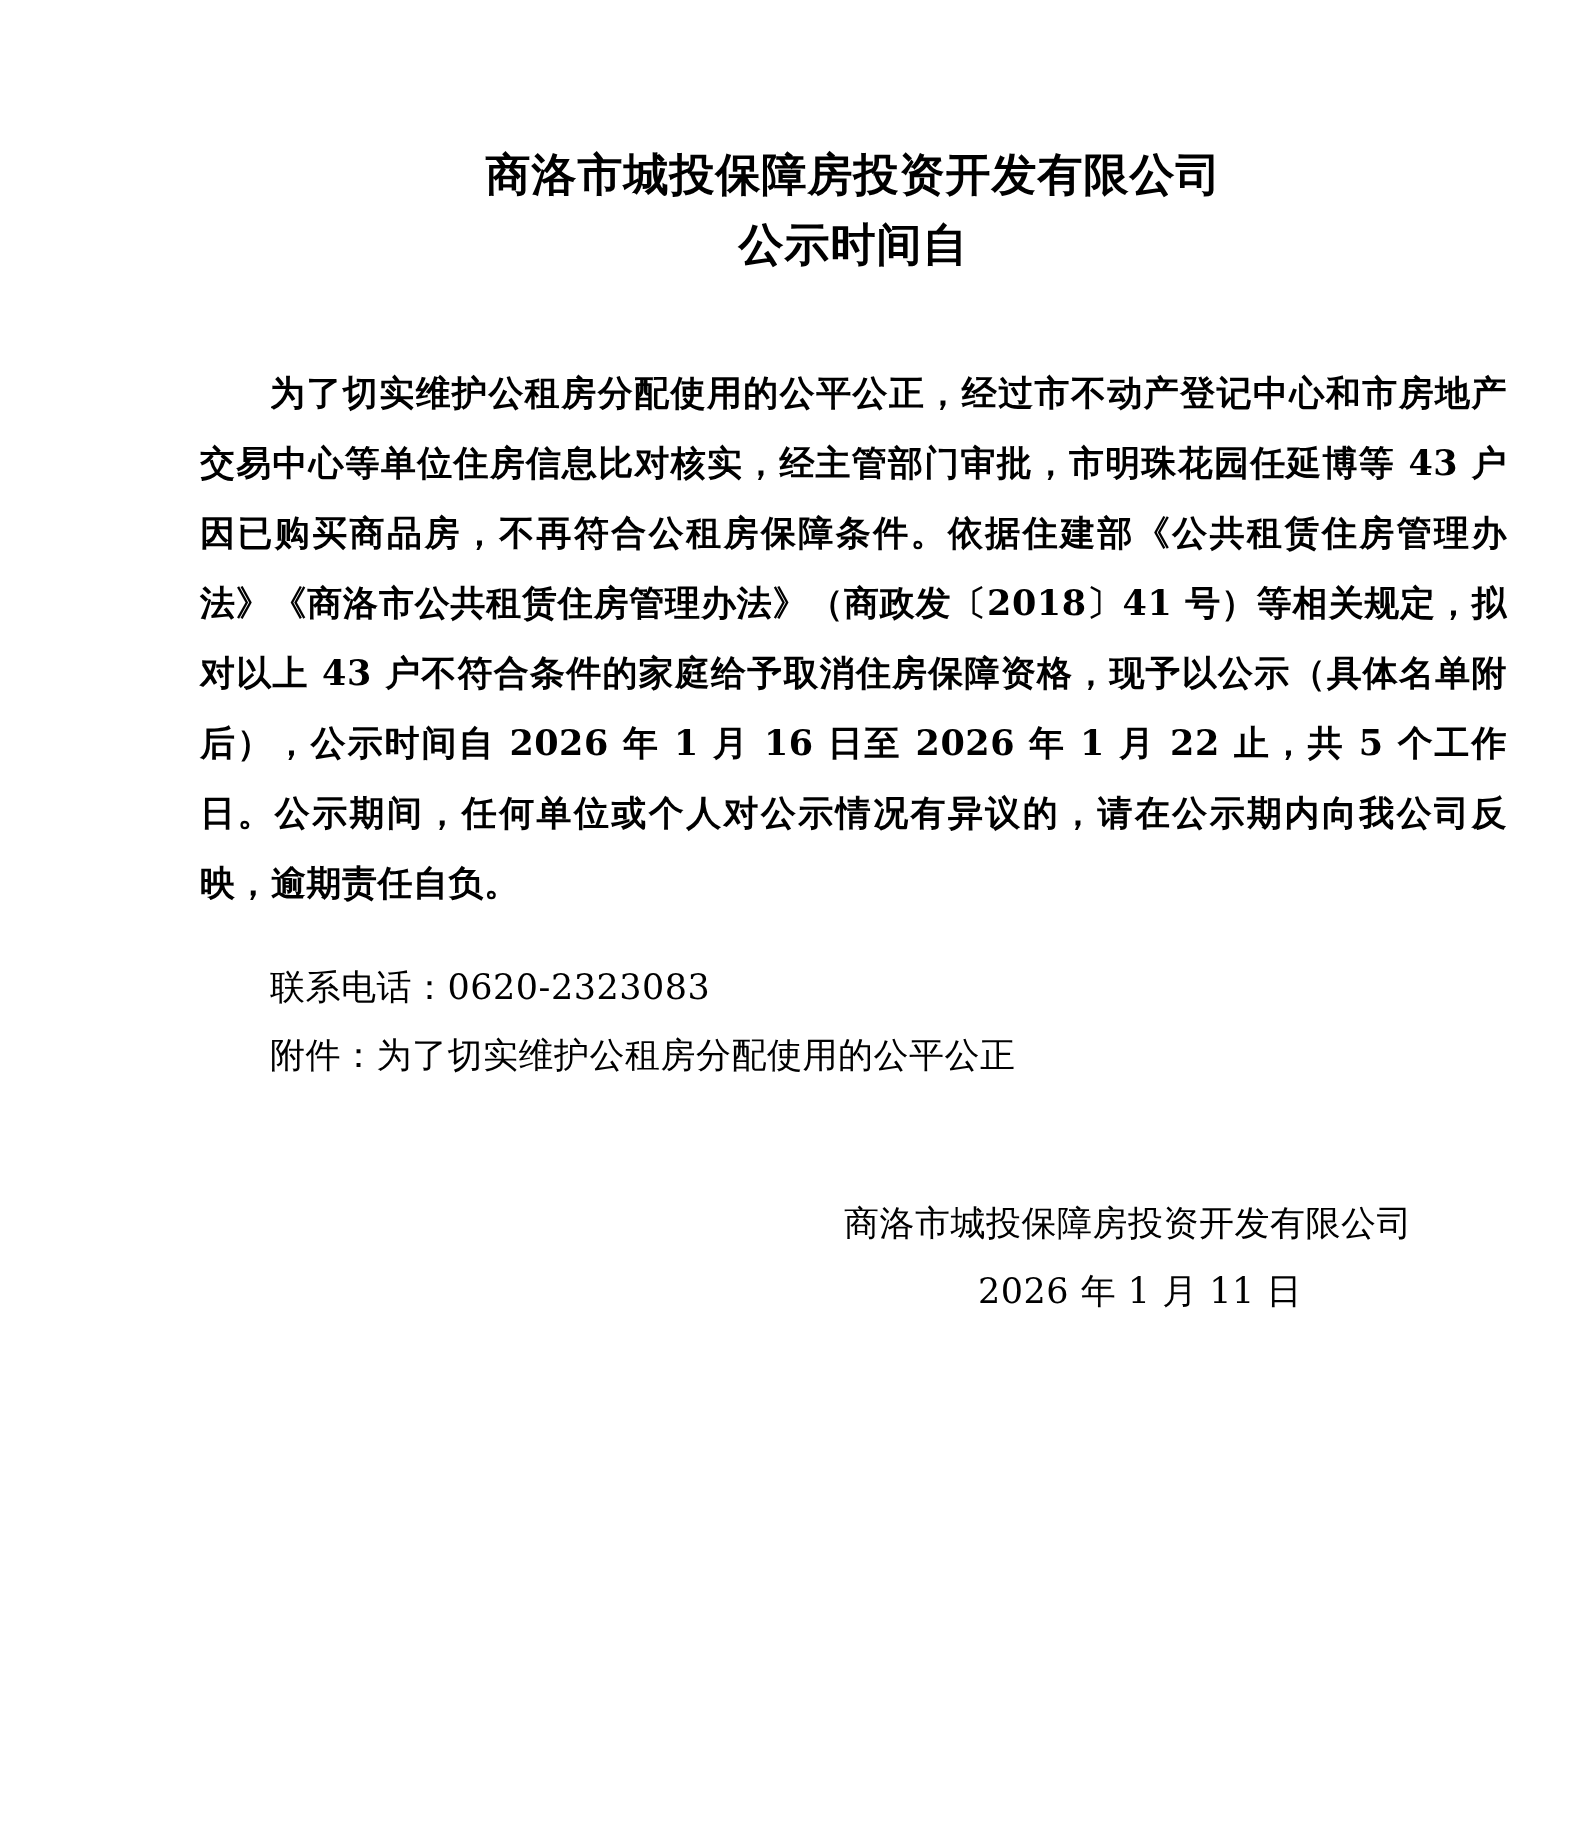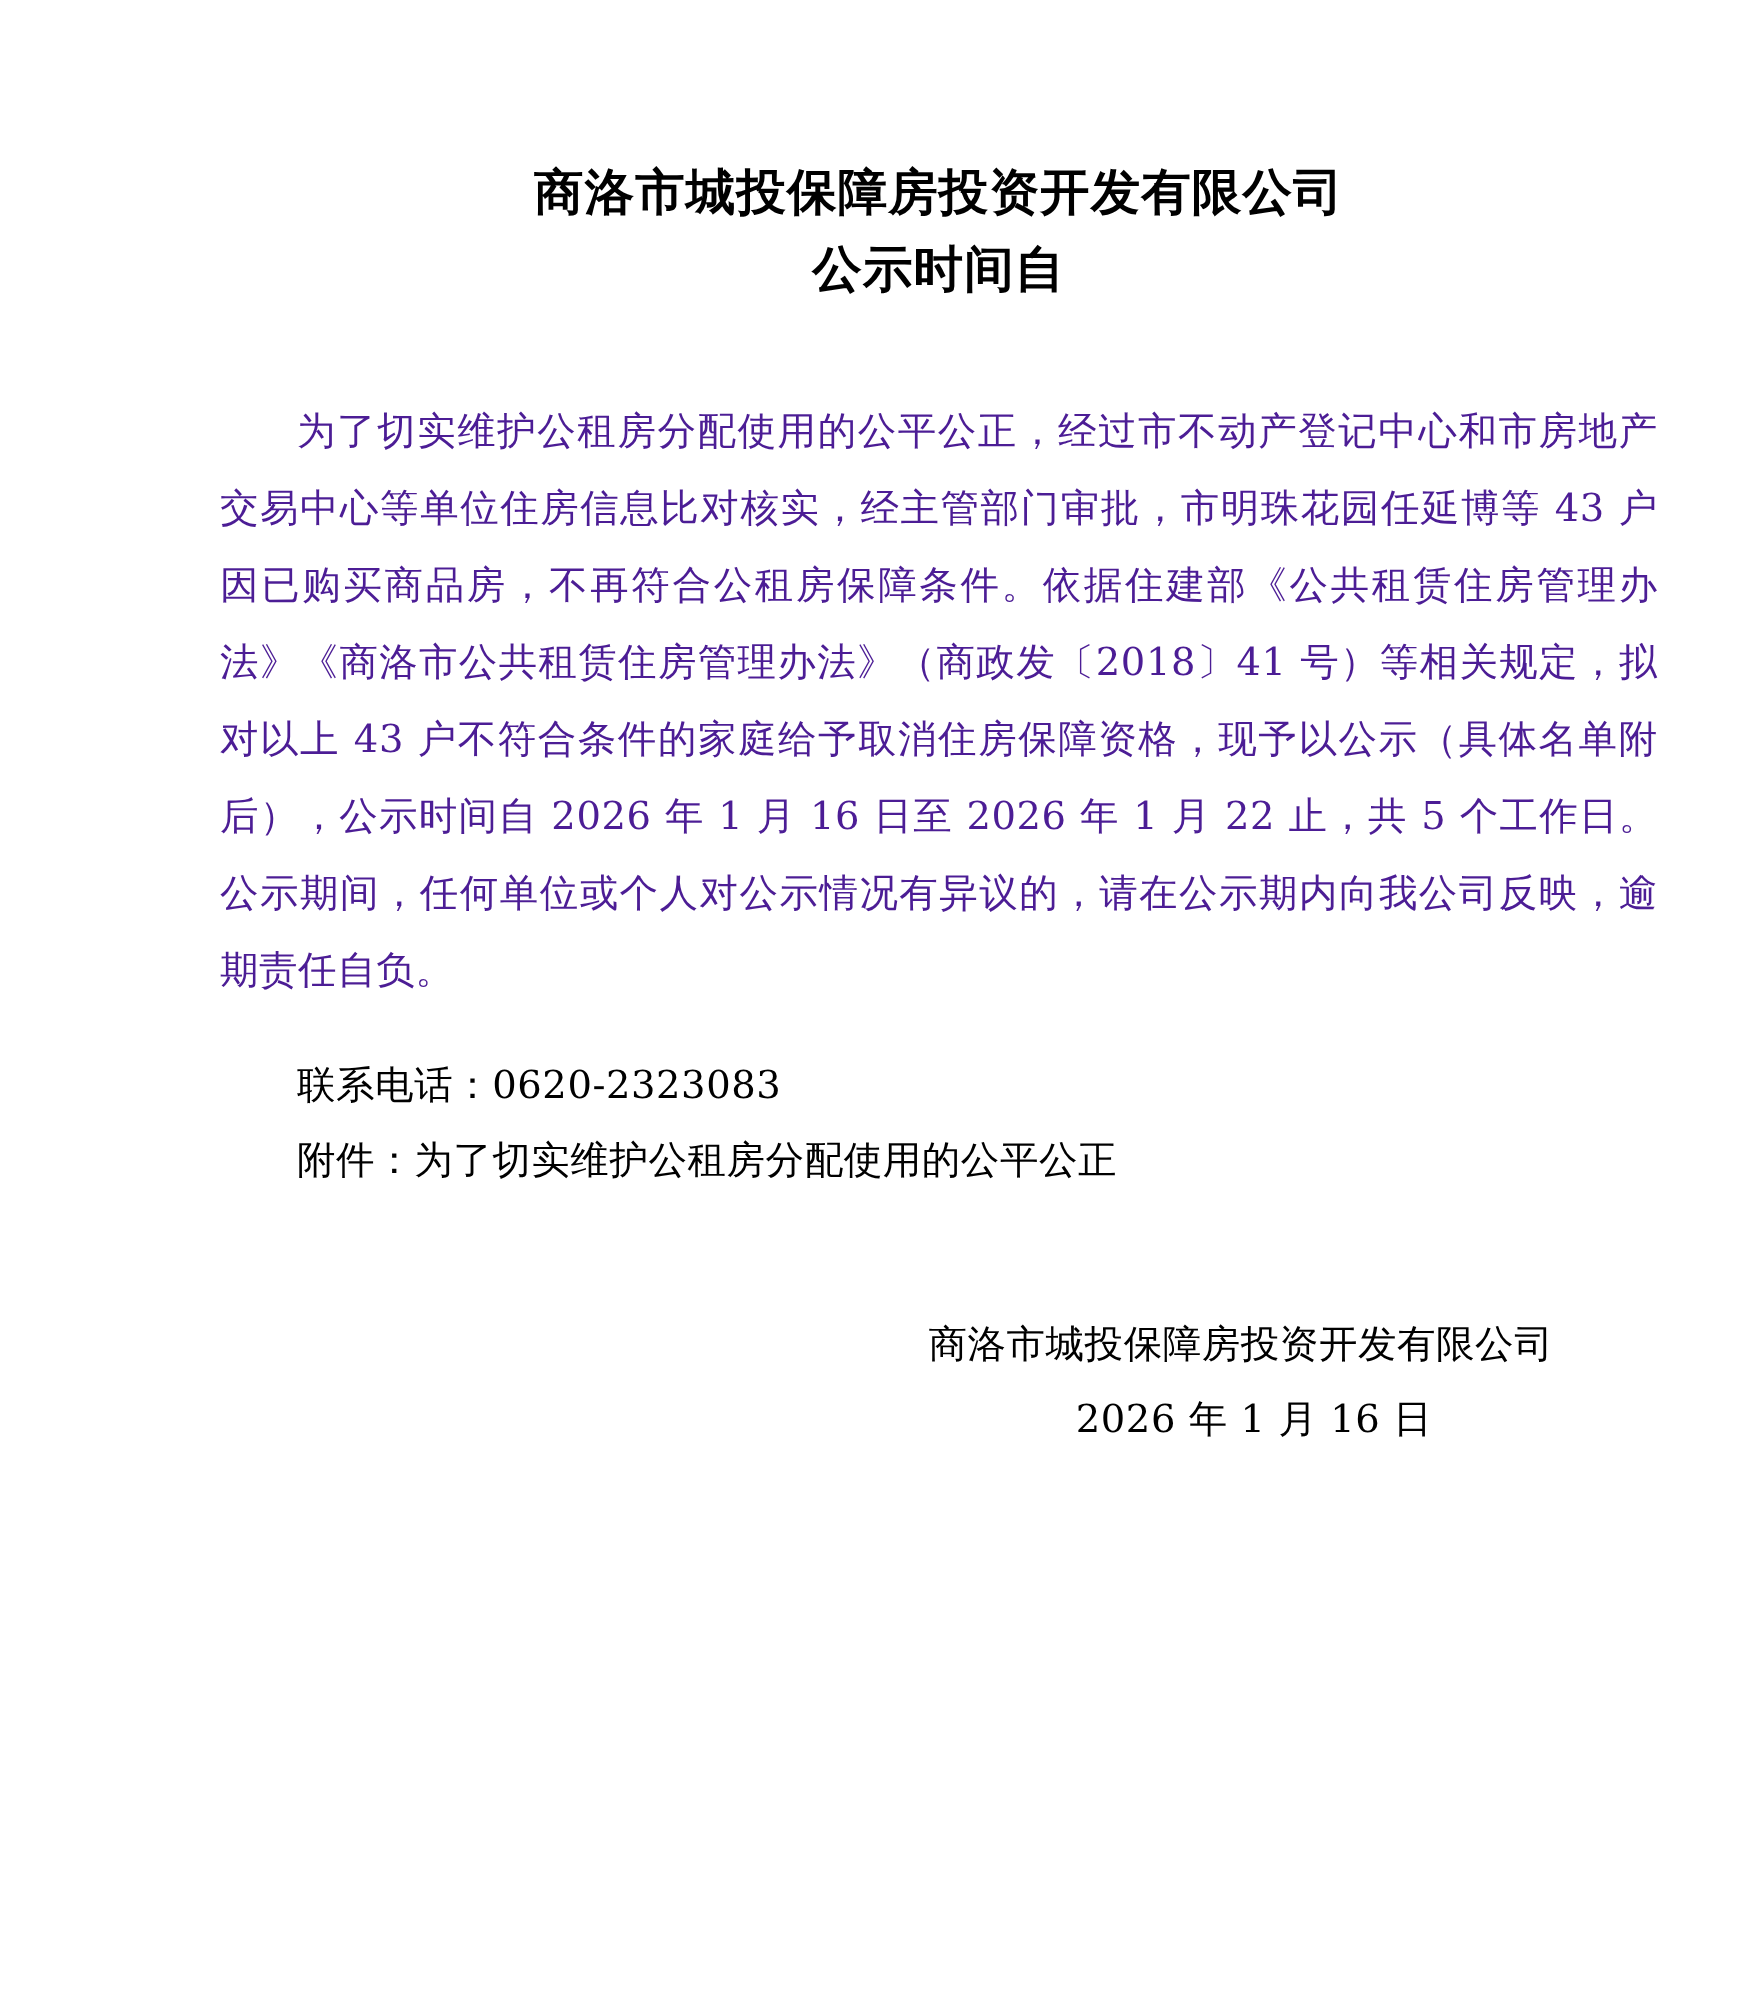--- a/index.html
+++ b/index.html
@@ -36,22 +36,23 @@
   }
   .body-block {
     margin-top: 78px;
   }
   .para {
     font-family: "DejaVu Serif", "Liberation Serif", serif;
     font-size: 35px;
     line-height: 2.0;
     text-align: justify;
     text-justify: inter-ideograph;
-    color: #4c1d95;
+    color: #000000;
     letter-spacing: 0.5px;
+    font-weight: bold;
   }
   .para.indent {
     text-indent: 2em;
   }
   .contact-line {
     font-family: "DejaVu Serif", "Liberation Serif", serif;
     font-size: 35px;
     line-height: 1.95;
     text-indent: 2em;
     letter-spacing: 0.5px;
@@ -86,16 +87,16 @@
   </div>
 
   <div class="body-block">
     <p class="para indent">为了切实维护公租房分配使用的公平公正，经过市不动产登记中心和市房地产交易中心等单位住房信息比对核实，经主管部门审批，市明珠花园任延博等 43 户因已购买商品房，不再符合公租房保障条件。依据住建部《公共租赁住房管理办法》《商洛市公共租赁住房管理办法》（商政发〔2018〕41 号）等相关规定，拟对以上 43 户不符合条件的家庭给予取消住房保障资格，现予以公示（具体名单附后），公示时间自 2026 年 1 月 16 日至 2026 年 1 月 22 止，共 5 个工作日。公示期间，任何单位或个人对公示情况有异议的，请在公示期内向我公司反映，逾期责任自负。</p>
     <div class="contact-line">联系电话：0620-2323083</div>
     <div class="contact-line">附件：为了切实维护公租房分配使用的公平公正</div>
   </div>
 
   <div class="signature-block">
     <div class="sig-line">商洛市城投保障房投资开发有限公司</div>
-    <div class="sig-date">2026 年 1 月 16 日</div>
+    <div class="sig-date">2026 年 1 月 11 日</div>
   </div>
 
 </div>
 
 </body></html>

